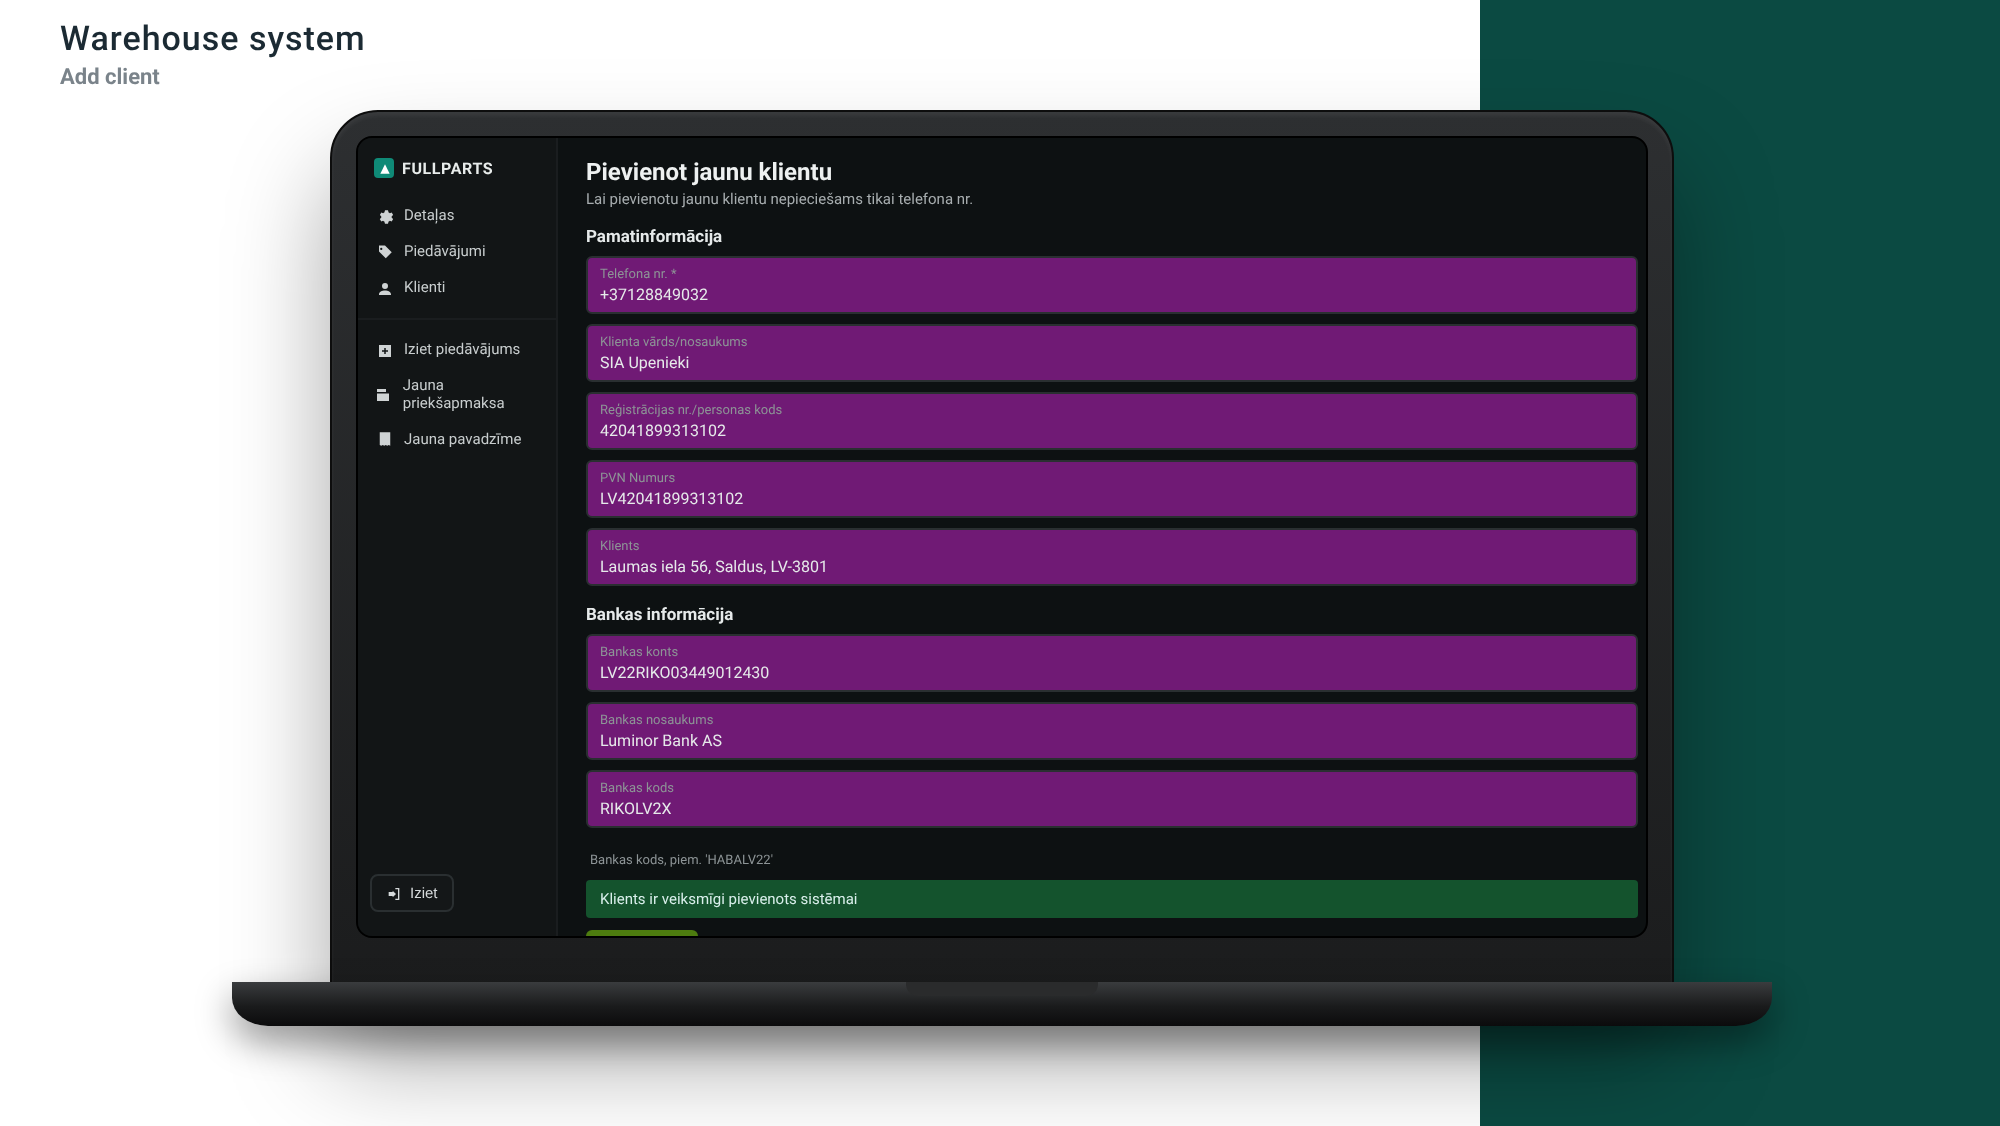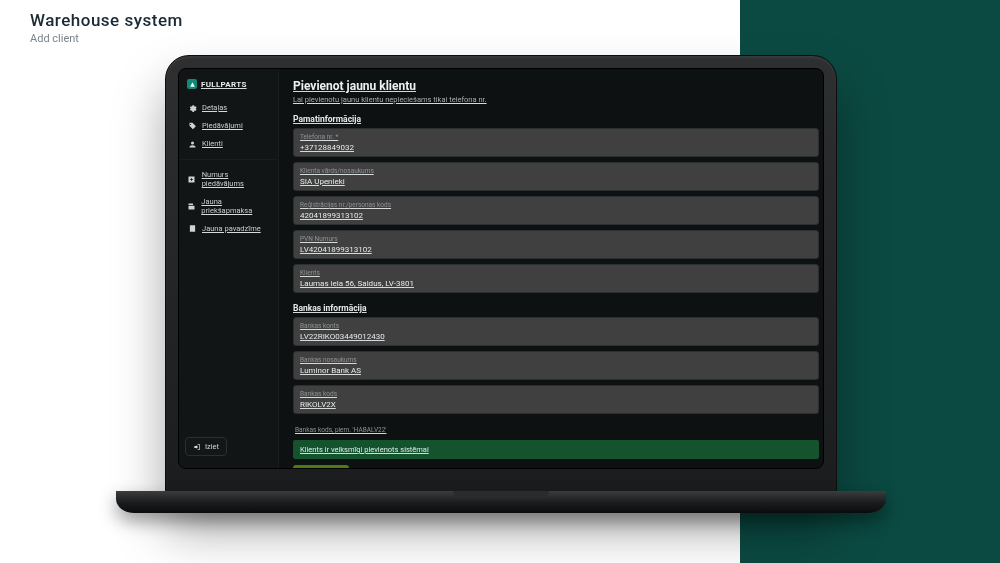--- a/index.html
+++ b/index.html
@@ -9,21 +9,21 @@
       background: #fff;
     }
     .bg-teal {
       position: absolute; top: 0; right: 0; width: 260px; height: 563px;
       background: #0b4a42;
     }
     .caption {
       position: absolute; top: 10px; left: 30px; color: #1b2a33;
     }
     .caption h1 { font-size: 17px; font-weight: 500; letter-spacing: .5px; color: #1b2a33; }
-    .caption .sub { font-size: 11px; color: #7a838a; margin-top: 2px; }
+    .caption .sub { font-size: 11px; color: #7a838a; margin-top: 2px; font-weight: bold; }
 
     
     .laptop {
       position: absolute; left: 165px; top: 55px; width: 672px; height: 445px;
       background: linear-gradient(180deg,#2d2f31,#1b1c1d);
       border-radius: 24px 24px 8px 8px;
       box-shadow: 0 30px 50px rgba(0,0,0,.35), inset 0 2px 2px rgba(255,255,255,.06);
       border: 1px solid #0d0d0d;
     }
     .screen {
@@ -38,21 +38,21 @@
       border-radius: 0 0 18px 18px / 0 0 14px 14px;
       box-shadow: 0 8px 18px rgba(0,0,0,.4);
     }
     .base .notch {
       position:absolute; left:50%; transform:translateX(-50%); top:0;
       width:96px; height:7px; border-radius:0 0 6px 6px;
       background:#2a2b2c;
     }
 
     
-    .app { display:flex; width:100%; height:100%; color:#d6dadb; font-size:8px;text-decoration:underline; }
+    .app { display:flex; width:100%; height:100%; color:#d6dadb; font-size:8px; }
     .sidebar {
       width: 100px; background:#121516; border-right:1px solid #1a1d1f;
       display:flex; flex-direction:column; padding:6px 0 6px 0;
     }
     .brand { display:flex; align-items:center; gap:4px; padding:4px 8px 8px; }
     .brand-icon { width:10px; height:10px; background:#0f8a77; border-radius:2px; display:inline-flex; align-items:center; justify-content:center; }
     .brand-icon svg { width:7px; height:7px; fill:#fff; }
     .brand-text { font-weight:700; font-size:8px; letter-spacing:.3px; color:#e8eceb; }
 
     .nav-group { padding:2px 0; }
@@ -73,21 +73,21 @@
     }
     .logout svg { width:8px; height:8px; fill:#d6dadb; }
 
     .content { flex:1; padding:10px 4px 10px 14px; overflow:auto; }
     .page-title { font-size:12px; font-weight:700; color:#eef1f1; }
     .page-sub { font-size:7.5px; color:#a7adaf; margin-top:2px; }
 
     .section-title { font-size:8.5px; font-weight:700; color:#e6eaea; margin-top:10px; margin-bottom:4px; }
 
     .field {
-      border:1px solid #2a2f31; border-radius:3px; background:#404040;
+      border:1px solid #2a2f31; border-radius:3px; background:#701a75;
       padding:4px 6px; margin-bottom:5px;
     }
     .field .label { font-size:6.5px; color:#8d9496; display:block; margin-bottom:2px; }
     .field .value { font-size:8px; color:#e6eaea; }
     .hint { font-size:6.5px; color:#8d9496; margin:12px 0 6px 2px; }
 
     .alert-success {
       background:#14532d; color:#d9efeb; padding:5px 7px; font-size:7.5px;
       border-radius:2px; margin-top:6px;
     }
@@ -151,21 +151,21 @@
 
           <div class="nav-divider"></div>
 
           <div class="nav-group">
             <div class="nav-item">
               <span class="ic">
                 <svg viewBox="0 0 24 24">
                     <path d="M4 4h16v16H4V4zm7 4v3H8v2h3v3h2v-3h3v-2h-3V8h-2z"></path>
                   </svg>
               </span>
-              <span>Numurs piedāvājums</span>
+              <span>Iziet piedāvājums</span>
             </div>
             <div class="nav-item">
               <span class="ic">
                 <svg viewBox="0 0 24 24">
                     <path d="M4 4h12v4H4V4zm0 6h16v10H4V10zm3 3h4v4H7v-4z"></path>
                   </svg>
               </span>
               <span>Jauna priekšapmaksa</span>
             </div>
             <div class="nav-item">

